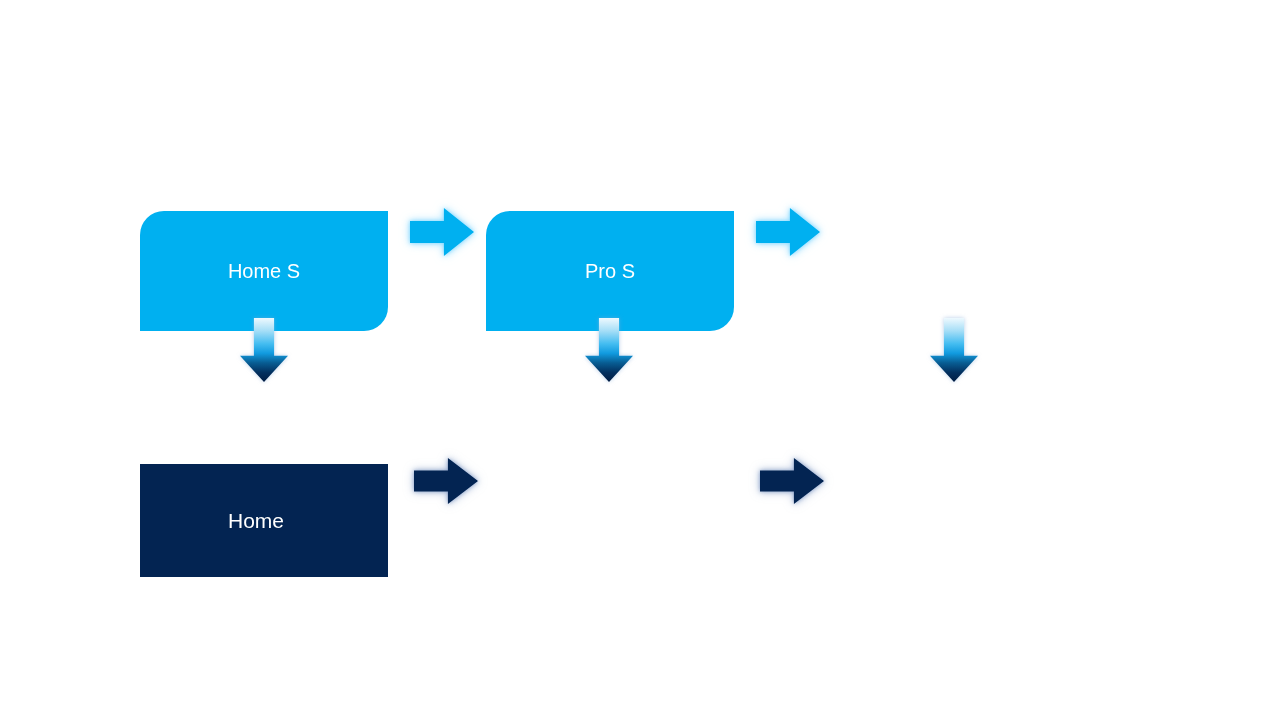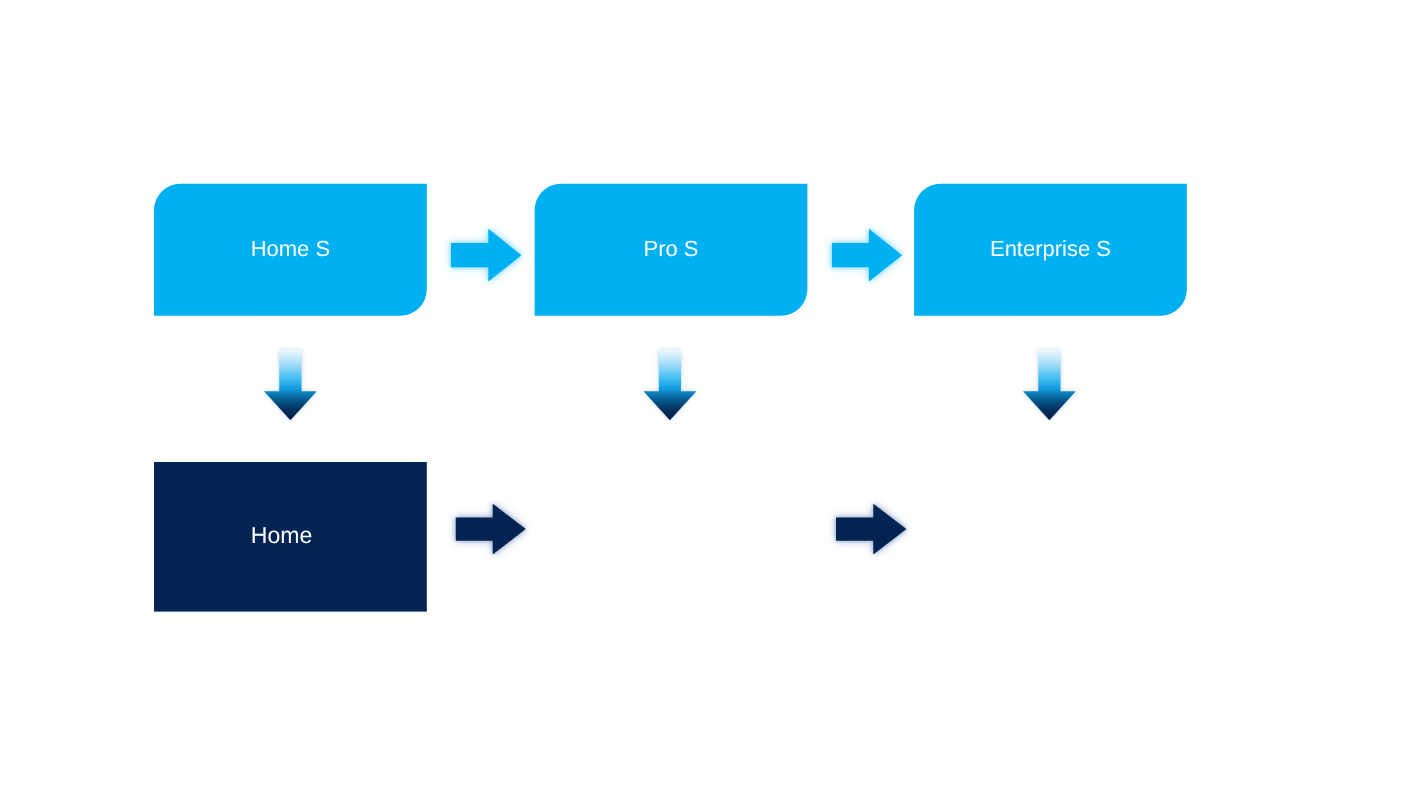--- a/index.html
+++ b/index.html
@@ -17,31 +17,32 @@
   }
   
   .box {
     position: absolute;
     width: 248px;
     display: flex;
     align-items: center;
     justify-content: center;
     color: var(--text, #ffffff);
     box-sizing: border-box;
+    margin-top: 44px;
   }
   .box.top {
     top: 167px;
     height: 120px;
     background: var(--light-blue, #00b0f0);
     border-radius: 24px 0 24px 0;
     font-size: 20px;
   }
   .box.bottom {
     top: 420px;
-    height: 136px;
+    height: 113px;
     background: var(--navy, #032452);
     font-size: 21px;
     padding-right: 16px; 
   }
   .col-1 { left: 140px; }
   .col-2 { left: 486px; }
   .col-3 { left: 831px; }
 
   
   .harrow {
@@ -99,23 +100,20 @@
 <body>
 
 <div class="canvas">
 
   <div class="box top col-1">
     <span>Home S</span>
   </div>
   <div class="box top col-2">
     <span>Pro S</span>
   </div>
-  <div class="box top col-3">
-    <span>Enterprise S</span>
-  </div>
 
   <div class="harrow top-row gap-1">
     <div class="shape"></div>
   </div>
   <div class="harrow top-row gap-2">
     <div class="shape"></div>
   </div>
 
   <div class="darrow down-1">
     <div class="shape"></div>

